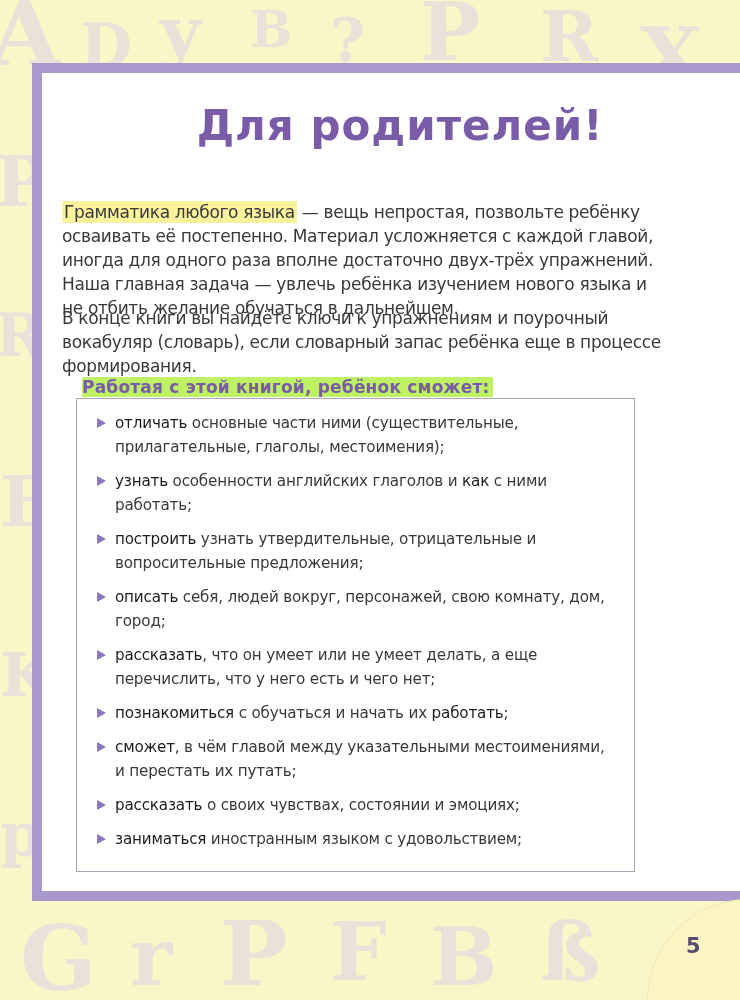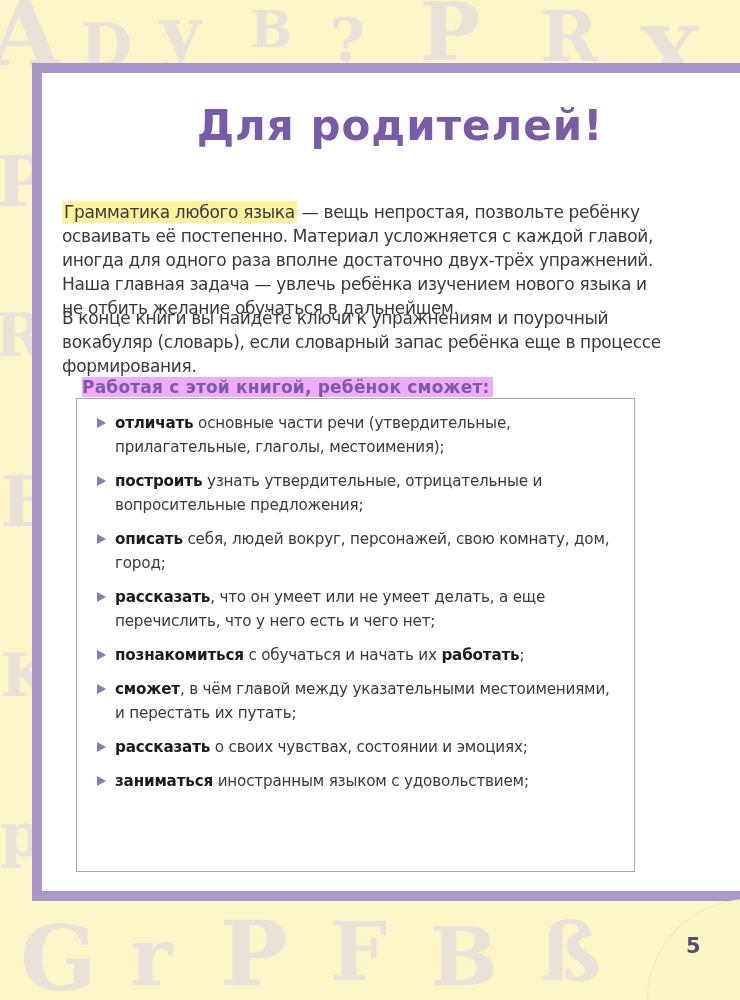--- a/index.html
+++ b/index.html
@@ -38,21 +38,21 @@
     margin-top: 12px;
   }
   .p1 { top: 115px; }
   .p2 { top: 221px; }
   .hl { background: #fbf39c; padding: 1px 2px; }
   .subtitle {
     position: absolute; left: 40px; top: 304px;
     font-size: 17px; font-weight: bold;
     color: #7a5ba8;
     letter-spacing: 0.2px;
-    z-index: 2; background: #f0abfc; padding-right: 4px;
+    z-index: 2; background: #bef264; padding-right: 4px;
   }
   .listbox {
     position: absolute; left: 34px; top: 325px;
     width: 559px; height: 474px;
     border: 1.5px solid #a9a3b5;
     padding: 12px 18px 0 18px;
   }
   .item {
     position: relative;
     padding-left: 20px;
@@ -61,21 +61,21 @@
     margin-bottom: 10px;
     letter-spacing: -0.2px;
   }
   .item .tri {
     position: absolute; left: 2px; top: 7px;
     width: 0; height: 0;
     border-top: 5px solid transparent;
     border-bottom: 5px solid transparent;
     border-left: 9px solid #8b77b6;
   }
-  .item b { color: #1d1b1f; font-weight: bold; }
+  .item b { color: #1d1b1f; font-weight: normal; }
   .page-circle {
     position: absolute; left: 648px; top: 900px;
     width: 200px; height: 200px; border-radius: 50%;
     background: #fbf5c6;
     box-shadow: 0 0 0 1px #efe8b0;
   }
   .page-num {
     position: absolute; left: 686px; top: 934px;
     font-size: 21px; font-weight: bold; color: #574b70;
   }
@@ -113,21 +113,22 @@
 <div class="frame">
   <h1 class="title">Для родителей!</h1>
 
   <p class="para p1"><span class="hl">Грамматика любого языка</span><span> — вещь непростая, позвольте ребёнку осваивать её постепенно. Материал усложняется с каждой главой, иногда для одного раза вполне достаточно двух-трёх упражнений. Наша главная задача — увлечь ребёнка изучением нового языка и не отбить желание обучаться в дальнейшем.</span></p>
 
   <p class="para p2">В конце книги вы найдёте ключи к упражнениям и поурочный вокабуляр (словарь), если словарный запас ребёнка еще в процессе формирования.</p>
 
   <h2 class="subtitle">Работая с этой книгой, ребёнок сможет:</h2>
 
   <div class="listbox">
-    <div class="item"><span class="tri"></span><b>отличать</b><span> основные части речи (утвердительные, прилагательные, глаголы, местоимения);</span></div>
+    <div class="item"><span class="tri"></span><b>отличать</b><span> основные части ними (существительные, прилагательные, глаголы, местоимения);</span></div>
+    <div class="item"><span class="tri"></span><b>узнать</b><span> особенности английских глаголов и </span><b>как</b><span> с ними работать;</span></div>
     <div class="item"><span class="tri"></span><b>построить</b><span> узнать утвердительные, отрицательные и вопросительные предложения;</span></div>
     <div class="item"><span class="tri"></span><b>описать</b><span> себя, людей вокруг, персонажей, свою комнату, дом, город;</span></div>
     <div class="item"><span class="tri"></span><b>рассказать</b><span>, что он умеет или не умеет делать, а еще перечислить, что у него есть и чего нет;</span></div>
     <div class="item"><span class="tri"></span><b>познакомиться</b><span> с обучаться и начать их </span><b>работать</b><span>;</span></div>
     <div class="item"><span class="tri"></span><b>сможет</b><span>, в чём главой между указательными местоимениями, и перестать их путать;</span></div>
     <div class="item"><span class="tri"></span><b>рассказать</b><span> о своих чувствах, состоянии и эмоциях;</span></div>
     <div class="item"><span class="tri"></span><b>заниматься</b><span> иностранным языком с удовольствием;</span></div>
   </div>
 </div>
 

